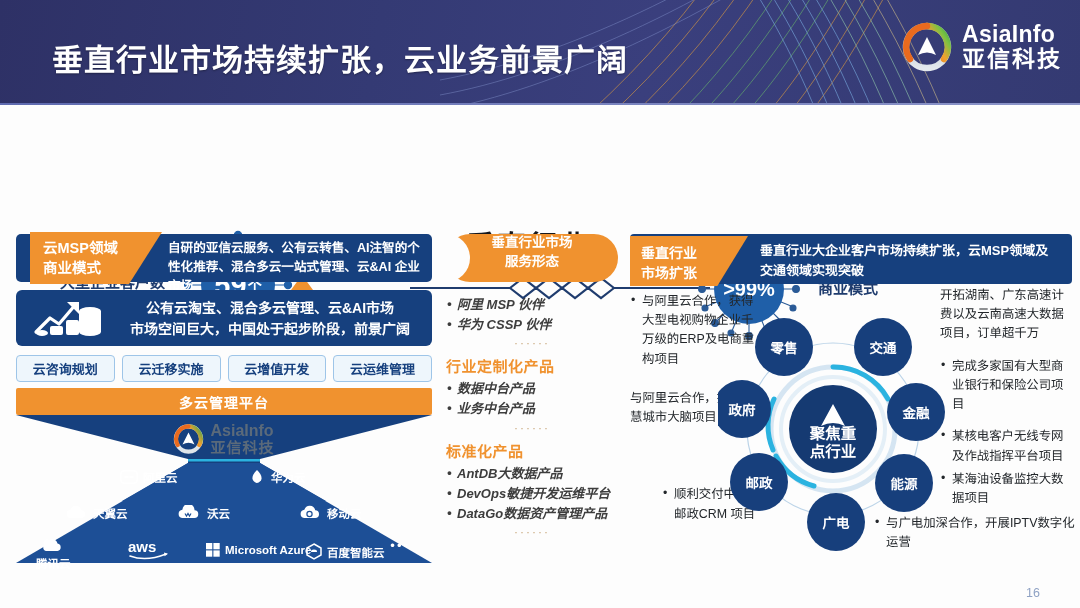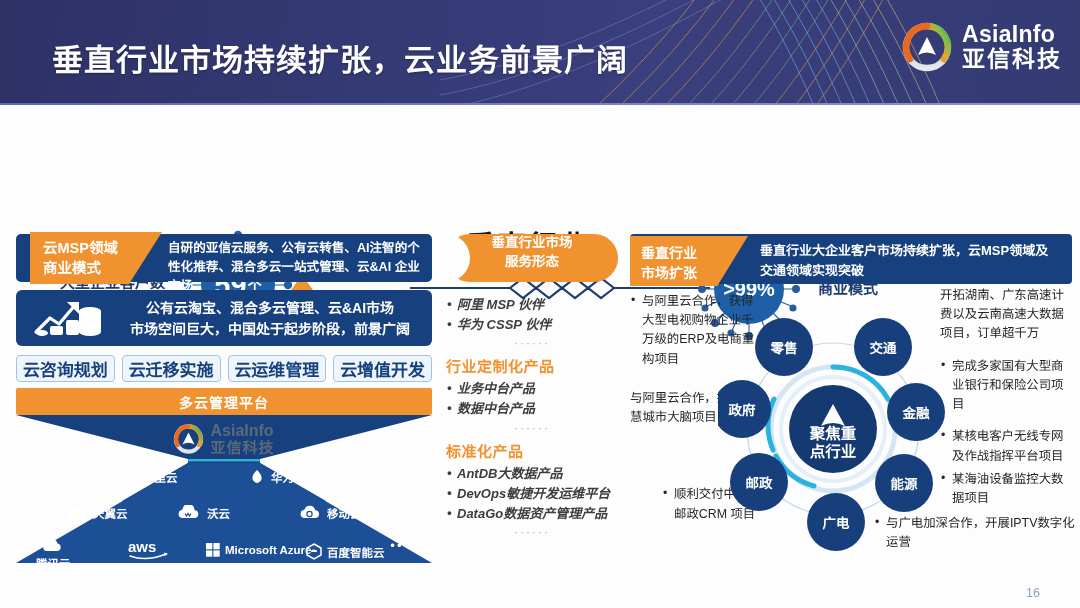--- a/index.html
+++ b/index.html
@@ -85,21 +85,21 @@
     margin-bottom:9px;
   }
   .band-icon{position:absolute;left:16px;top:8px;}
   .band-text{
     position:absolute;left:104px;top:8px;width:300px;text-align:center;
     color:#fff;font-size:14px;font-weight:bold;line-height:1.52;
   }
   .chips{display:flex;gap:7px;width:416px;margin-bottom:6px;}
   .chip{
     flex:1;height:25px;border:1.4px solid #9ec5e8;border-radius:4px;
-    background:#eef6fc;color:#16407e;font-size:17px;font-weight:bold;
+    background:#eef6fc;color:#16407e;font-size:13px;font-weight:bold;
     display:flex;align-items:center;justify-content:center;
   }
   .platform-bar{
     width:416px;height:27px;background:#f0922f;border-radius:2px;
     color:#fff;font-size:14px;font-weight:bold;
     display:flex;align-items:center;justify-content:center;letter-spacing:1px;
   }
   .funnel{position:relative;width:416px;height:148px;margin-top:0;}
   .asialogo-mid{
     position:absolute;left:50%;top:8px;transform:translateX(-50%);
@@ -453,22 +453,22 @@
       </svg>
       <div class="band-text">
         <div>公有云淘宝、混合多云管理、云&amp;AI市场</div>
         <div>市场空间巨大，中国处于起步阶段，前景广阔</div>
       </div>
     </div>
 
     <div class="chips">
       <div class="chip">云咨询规划</div>
       <div class="chip">云迁移实施</div>
+      <div class="chip">云增值开发</div>
       <div class="chip">云运维管理</div>
-      <div class="chip">云增值开发</div>
     </div>
 
     <div class="platform-bar">多云管理平台</div>
 
     <div class="funnel">
       <svg width="416" height="148" viewBox="0 0 416 148" style="position:absolute;left:0;top:0;">
         <path d="M0 0 L416 0 L244 44 L244 48 L172 48 L172 44 Z" fill="#16407e"></path>
         <path d="M172 48 L244 48 L416 148 L0 148 Z" fill="#1d4f96"></path>
         <path d="M172 48 L244 48 L310 86 L106 86 Z" fill="#1d4f96"></path>
         <rect x="172" y="44" width="72" height="2.5" fill="#2bb3e0"></rect>
@@ -590,22 +590,22 @@
     </div>
 
     <div class="mid-section">
       <div class="mid-li">阿里 MSP 伙伴</div>
       <div class="mid-li">华为 CSSP 伙伴</div>
       <div class="mid-ellipsis">······</div>
     </div>
 
     <div class="mid-section" style="margin-top:2px;">
       <div class="mid-h">行业定制化产品</div>
+      <div class="mid-li">数据中台产品</div>
       <div class="mid-li">业务中台产品</div>
-      <div class="mid-li">数据中台产品</div>
       <div class="mid-ellipsis">······</div>
     </div>
 
     <div class="mid-section" style="margin-top:2px;">
       <div class="mid-h">标准化产品</div>
       <div class="mid-li">AntDB大数据产品</div>
       <div class="mid-li">DevOps敏捷开发运维平台</div>
       <div class="mid-li">DataGo数据资产管理产品</div>
       <div class="mid-ellipsis">······</div>
     </div>

